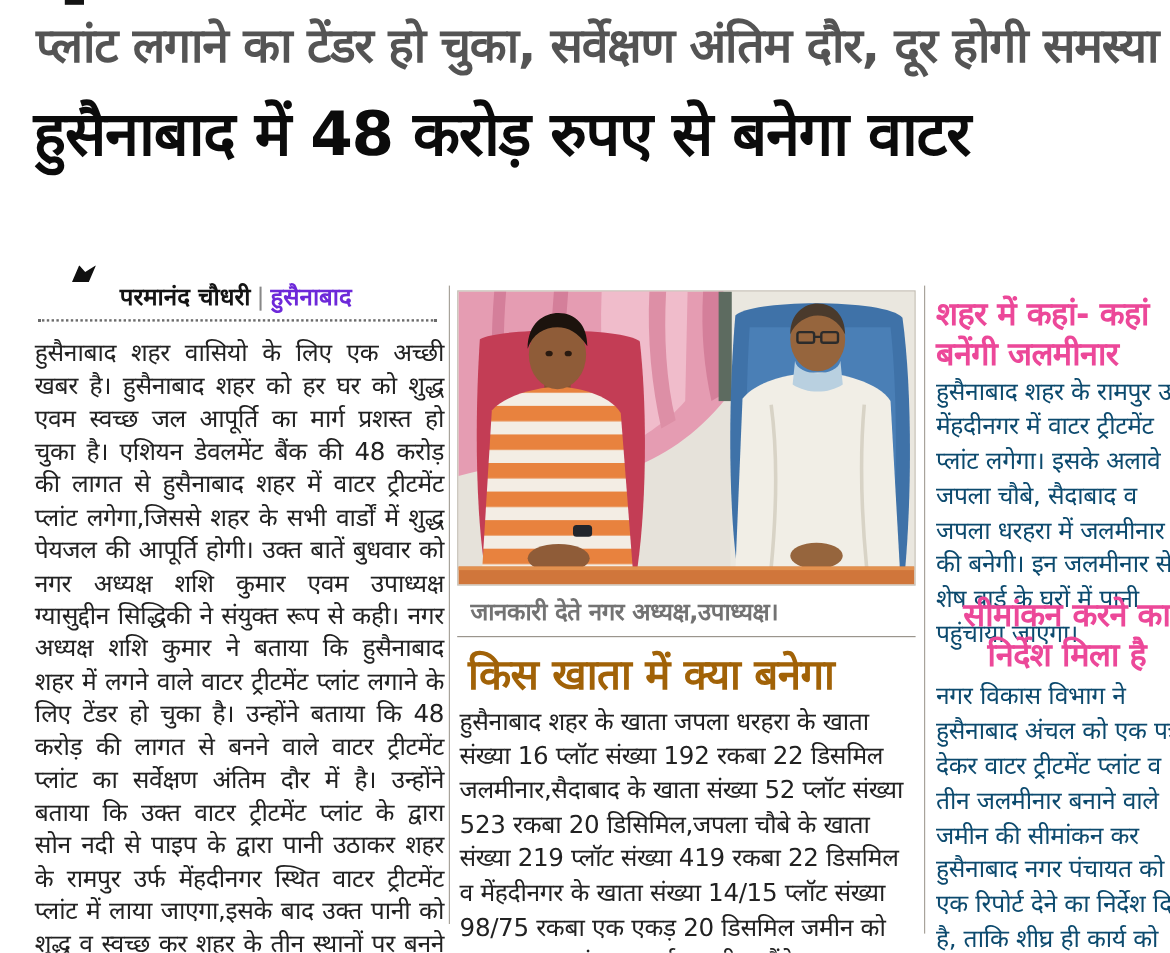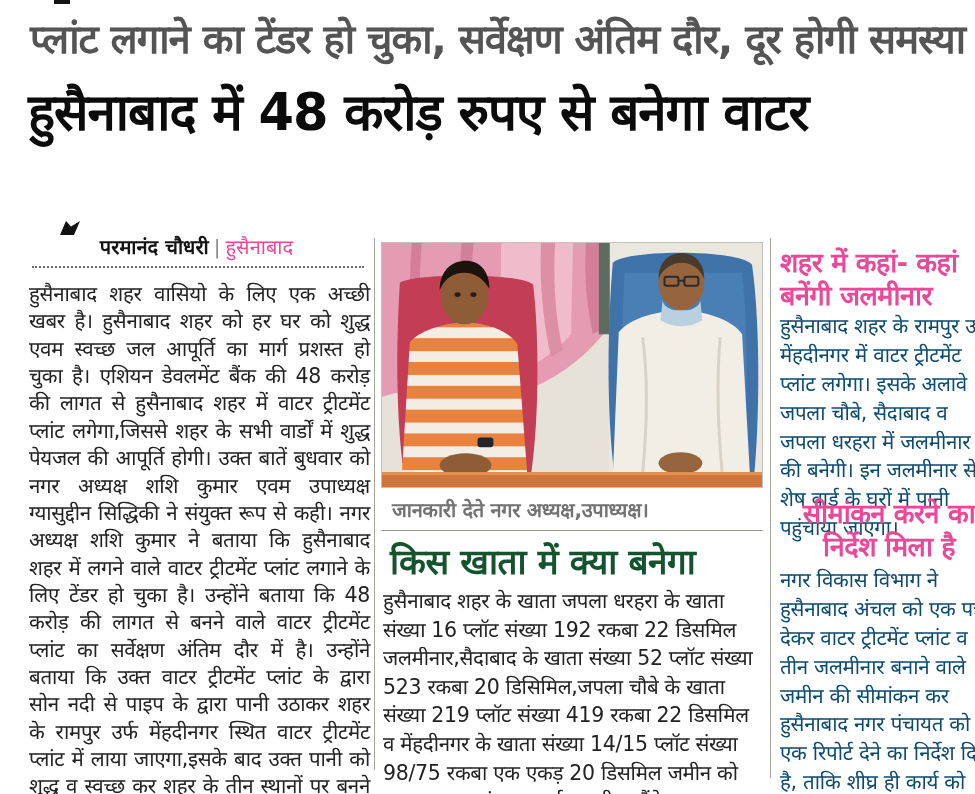--- a/index.html
+++ b/index.html
@@ -21,21 +21,21 @@
     font-size:51px;font-weight:800;color:#0b0b0b;
     line-height:1.37;letter-spacing:-1px;
   }
   .headline .hl-line{white-space:nowrap;}
   
   .byline{
     top:233px;left:0;width:345px;text-align:center;
     font-size:20px;font-weight:bold;color:#141414;
   }
   .byline .sep{color:#888;font-weight:400;padding:0 5px;}
-  .byline .loc{color:#ec4899;font-weight:400;}
+  .byline .loc{color:#6d28d9;font-weight:700;}
   .dotted-rule{
     top:266px;left:8px;width:332px;height:0;
     border-top:2px dotted #6b6b6b;
   }
   
   .col-left{
     top:281px;left:5px;width:341px;
     font-size:20.5px;line-height:1.335;color:#222;
     text-align:justify;letter-spacing:-0.3px;
   }
@@ -48,21 +48,21 @@
     border:1px solid #c6c1b8;box-sizing:border-box;background:#e6e2da;
   }
   .photo-frame svg{display:block;width:100%;height:100%;}
   .caption{
     left:368px;top:496px;width:368px;
     font-size:20px;font-weight:bold;color:#737373;letter-spacing:-0.3px;
   }
   .caption-rule{left:357px;top:530px;width:382px;height:1px;background:#9a958d;}
   .center-heading{
     left:366px;top:537px;width:372px;
-    font-size:35px;font-weight:800;color:#14532d;white-space:nowrap;
+    font-size:35px;font-weight:800;color:#a16207;white-space:nowrap;
     letter-spacing:-0.5px;
   }
   .center-body{
     left:359px;top:587px;width:379px;
     font-size:20.5px;line-height:1.395;color:#222;
     text-align:left;letter-spacing:-0.3px;
   }
   
   .right-h{
     width:218px;font-size:27px;font-weight:800;color:#ec4899;

